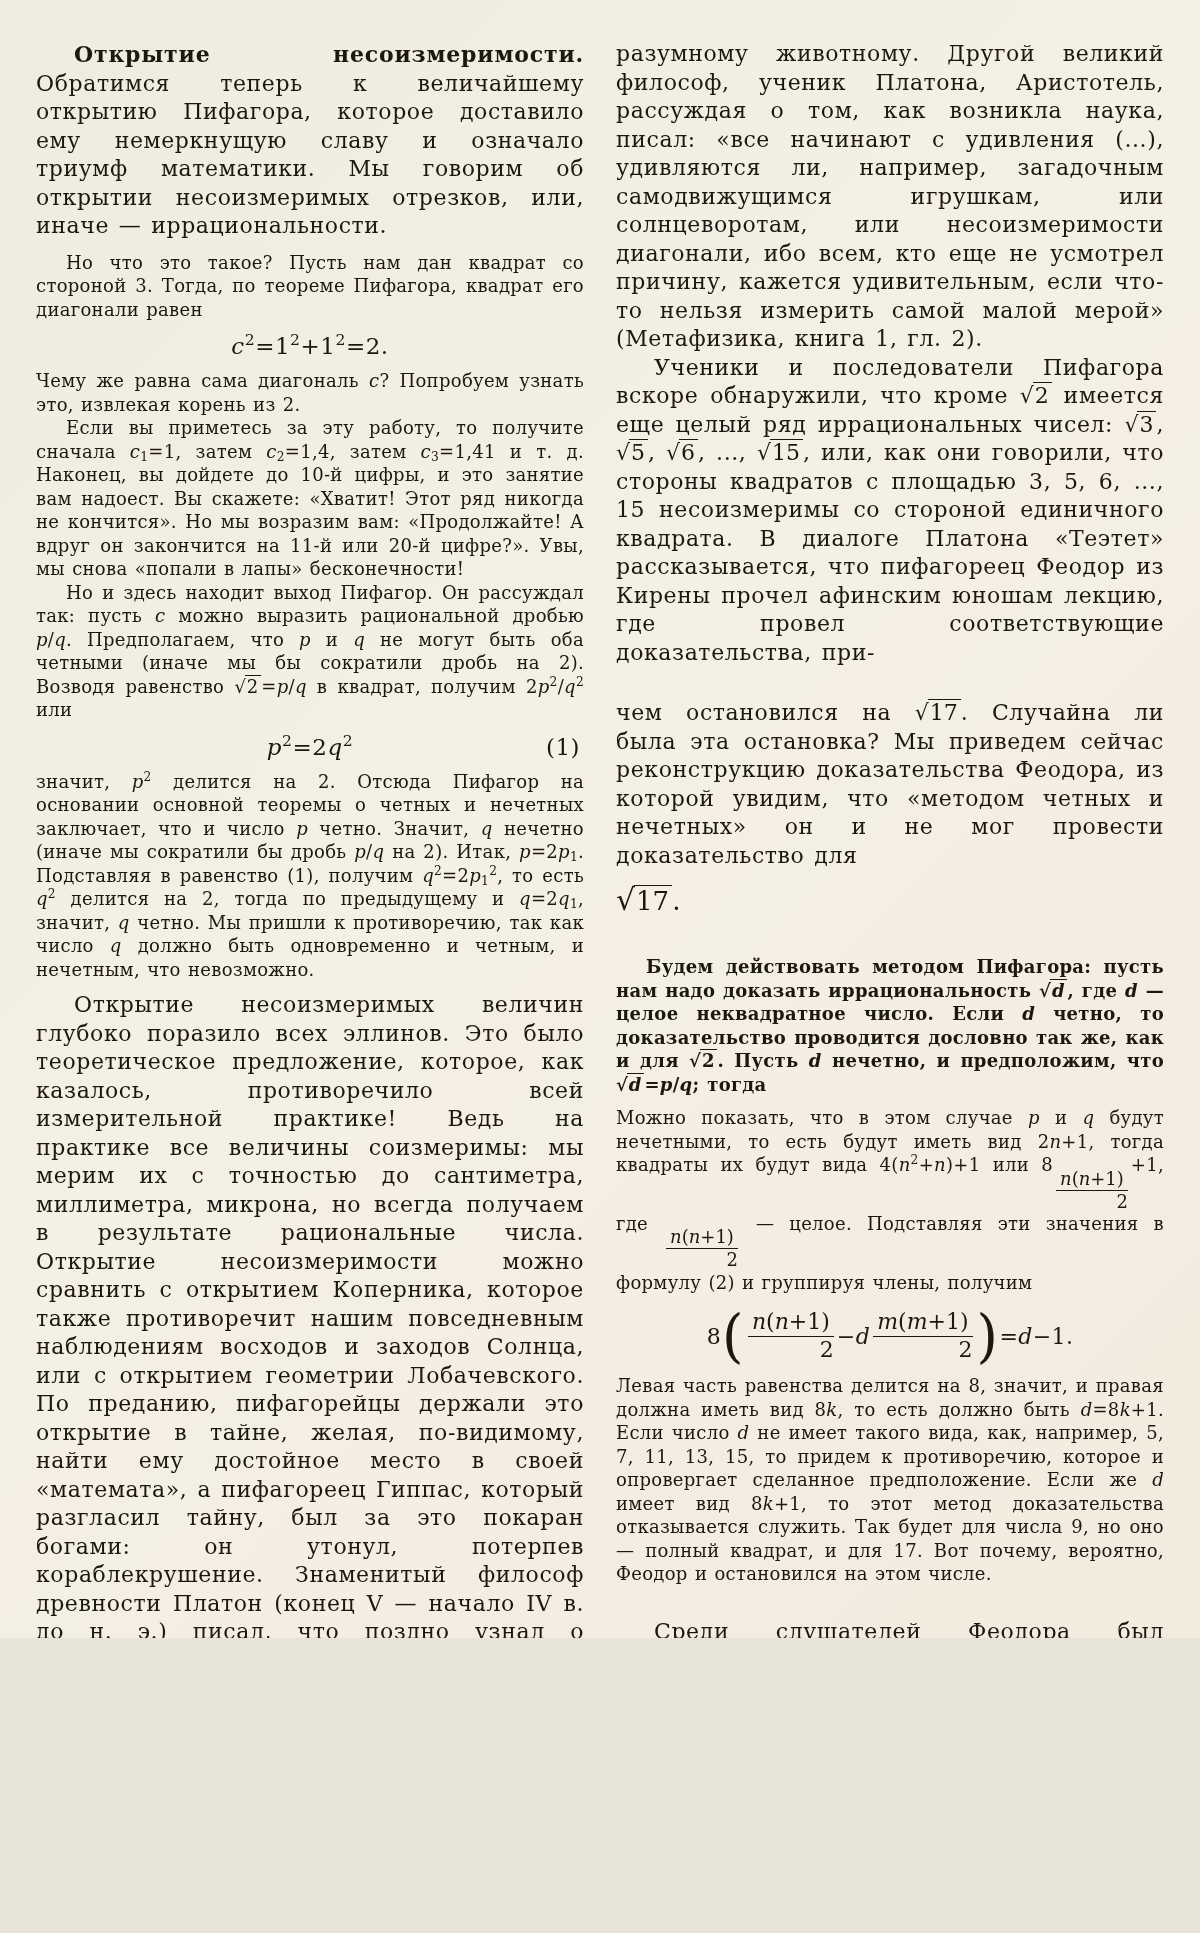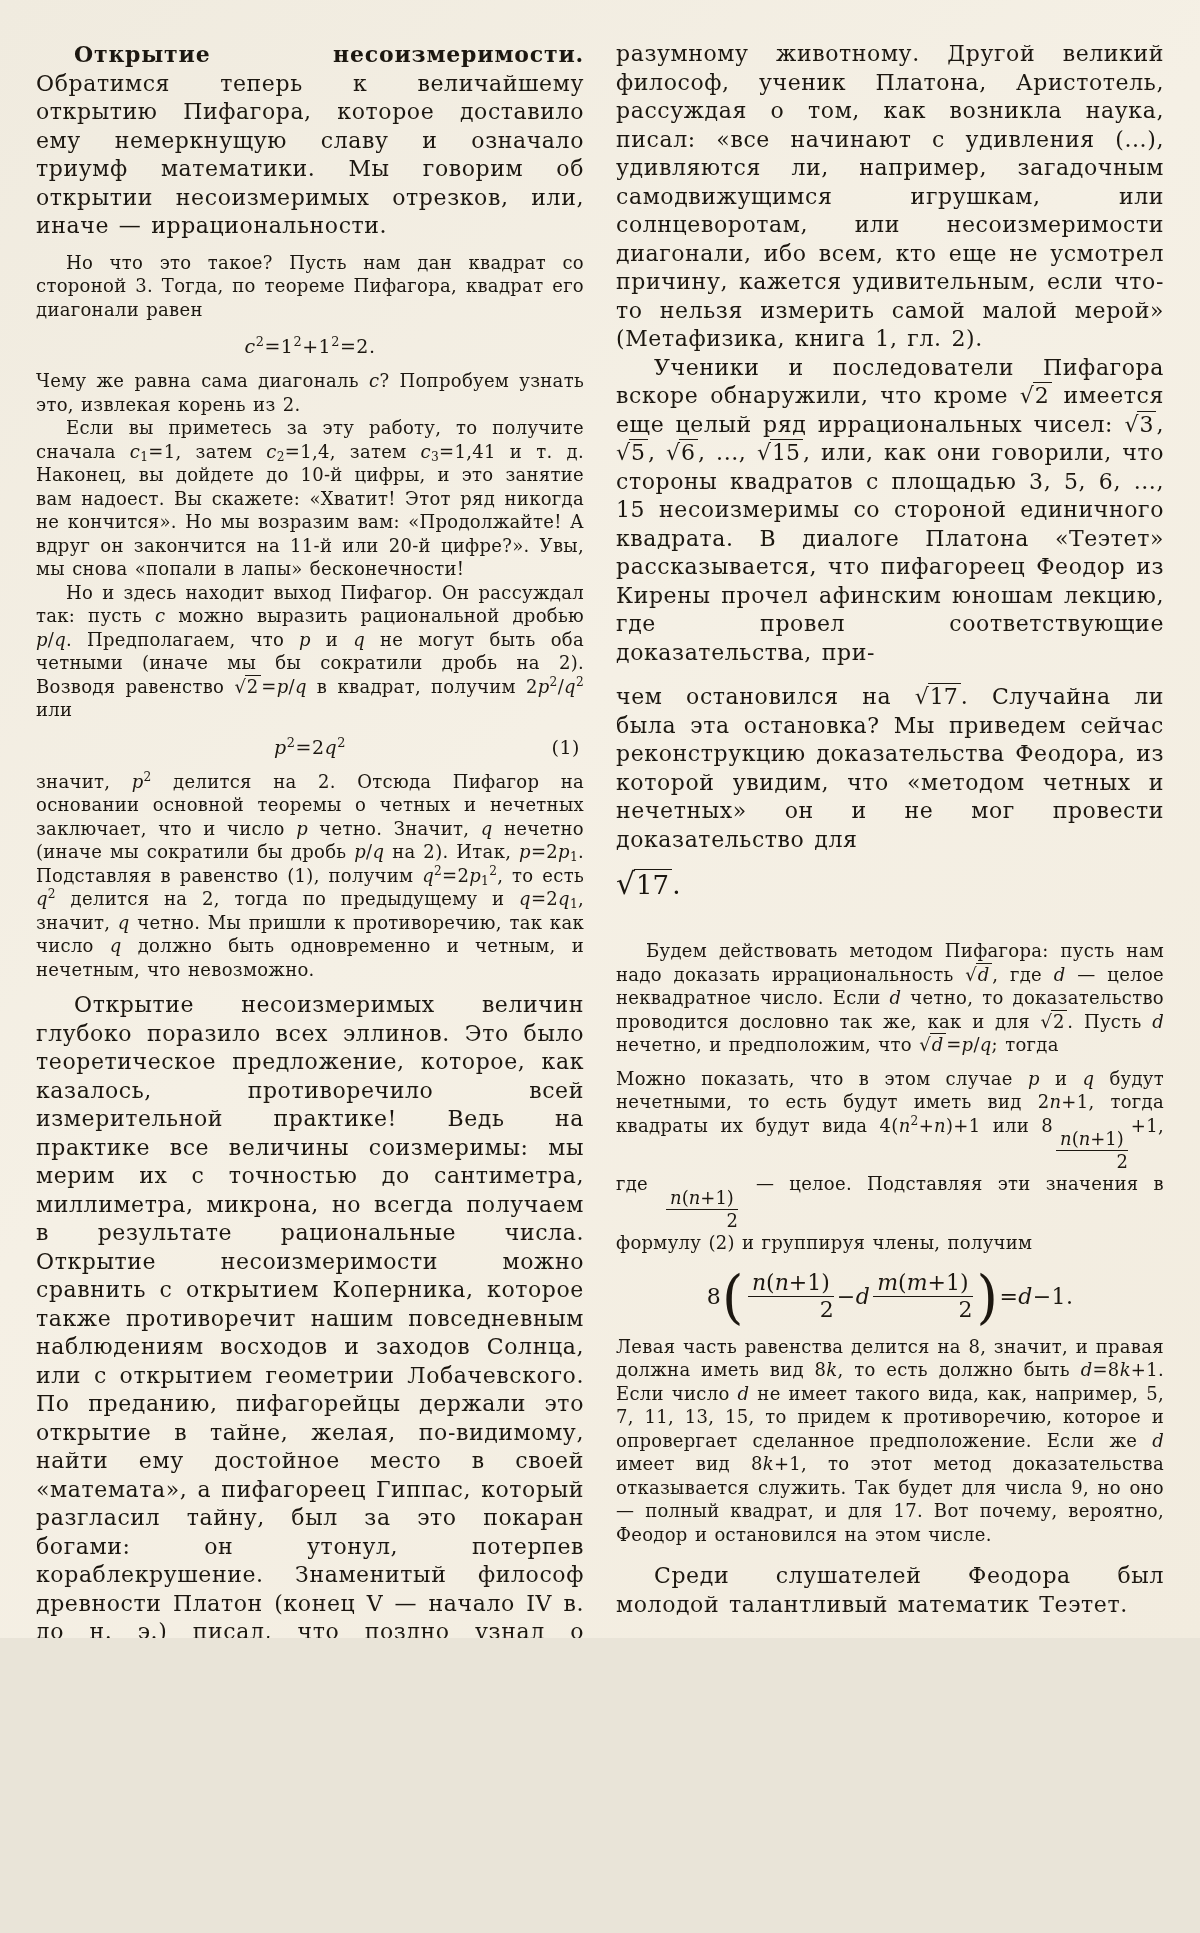--- a/index.html
+++ b/index.html
@@ -21,24 +21,24 @@
     letter-spacing:0.6px;word-spacing:2.2px;
   }
   .p-small{
     font-size:18px;line-height:23.5px;text-align:justify;
     letter-spacing:0.3px;word-spacing:1.2px;
   }
   .p-large.ind{text-indent:38px;}
   .p-small.ind{text-indent:30px;}
   .lead{font-weight:bold;letter-spacing:0.8px;}
   .sp-sm{margin-top:10px;}
-  .sp-md{margin-top:16px;}
-  .sp-lg{margin-top:34px;}
+  .sp-md{margin-top:32px;}
+  .sp-lg{margin-top:34px;font-weight:bold;}
   .formula{
-    text-align:center;font-size:19px;line-height:26px;
+    text-align:center;font-size:23px;line-height:26px;
     margin:12px 0 10px;letter-spacing:0.5px;
   }
   .formula .eqnum{position:absolute;right:4px;top:0;}
   sup,sub{font-size:68%;line-height:0;}
   sup{vertical-align:super;}
   sub{vertical-align:-0.25em;}
   .sqrt{white-space:nowrap;}
   .sqrt .rsign{letter-spacing:0;}
   .sqrt .rad{
     border-top:1.6px solid currentColor;

